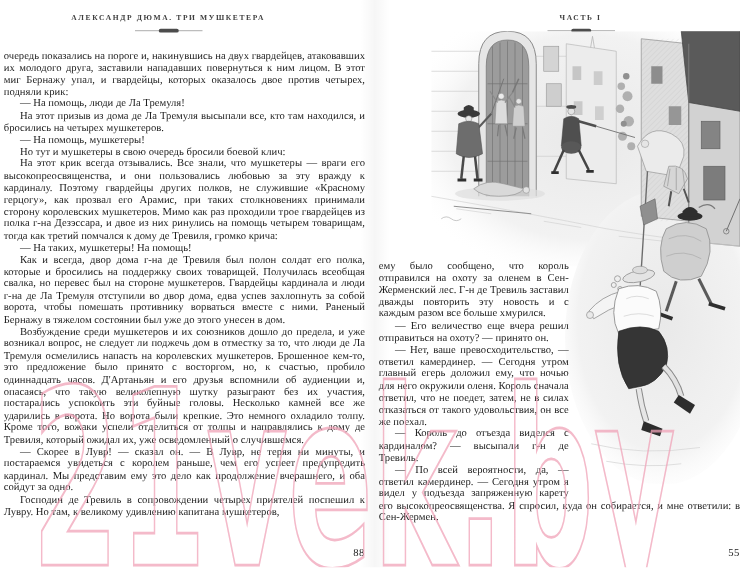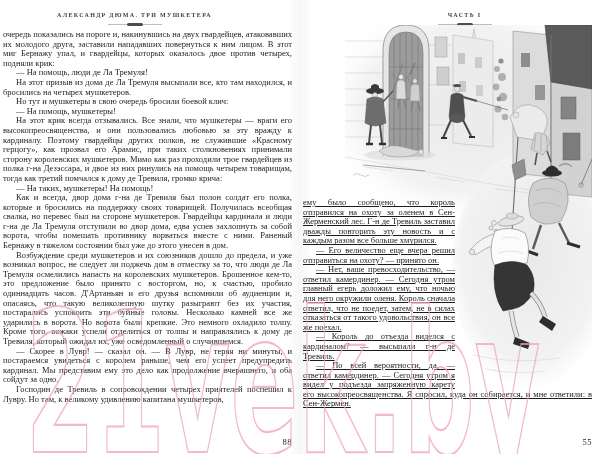--- a/index.html
+++ b/index.html
@@ -18,28 +18,28 @@
   .rh-text{
     font-size:6px;font-weight:bold;letter-spacing:1.3px;color:#3d3d3d;
     font-family:"Liberation Serif","DejaVu Serif",serif;
   }
   .ornament{width:54px;height:3px;margin:2px auto 0;position:relative;}
   .ornament::before{content:"";position:absolute;left:0;right:0;top:1px;height:1px;background:#bdbdbd;}
   .ornament::after{content:"";position:absolute;left:50%;top:0;transform:translateX(-50%);
     width:16px;height:2.5px;background:#4c4c4c;border-radius:2px;}
 
   .text-block{
-    margin-top:4px;
+    margin-top:14px;
     font-size:8.5px;line-height:9.6px;text-align:justify;color:#1c1c1c;
     hyphens:auto;-webkit-hyphens:auto;
   }
   .text-block p.para{margin:0;text-indent:13px;}
   .text-block p.para.no-indent{text-indent:0;}
 
-  .right-text{padding-top:168px;position:relative;text-decoration:underline;}
+  .right-text{padding-top:168px;position:relative;}
   .illu-reserve{float:right;width:137px;height:188px;}
 
   .page-number{
     position:absolute;bottom:7px;left:0;right:0;text-align:right;
     font-size:8.5px;color:#242424;letter-spacing:0.5px;
   }
 
   .illustration{position:absolute;top:25px;left:42px;width:247px;height:362px;}
 
   .gutter{
@@ -58,22 +58,22 @@
 
 <div class="page page-left">
   <div class="running-header">
     <span class="rh-text">АЛЕКСАНДР ДЮМА. ТРИ МУШКЕТЕРА</span>
     <div class="ornament"></div>
   </div>
   <div class="text-block">
       <p class="para no-indent">очередь показались на пороге и, накинувшись на двух гвардейцев, атаковавших их молодого друга, заставили нападавших повернуться к ним лицом. В этот миг Бернажу упал, и гвардейцы, которых оказалось двое против четырех, подняли крик:</p>
       <p class="para">— На помощь, люди де Ла Тремуля!</p>
       <p class="para">На этот призыв из дома де Ла Тремуля высыпали все, кто там находился, и бросились на четырех мушкетеров.</p>
+      <p class="para">— На помощь, мушкетеры!</p>
       <p class="para">Но тут и мушкетеры в свою очередь бросили боевой клич:</p>
-      <p class="para">— На помощь, мушкетеры!</p>
       <p class="para">На этот крик всегда отзывались. Все знали, что мушкетеры — враги его высокопреосвященства, и они пользовались любовью за эту вражду к кардиналу. Поэтому гвардейцы других полков, не служившие «Красному герцогу», как прозвал его Арамис, при таких столкновениях принимали сторону королевских мушкетеров. Мимо как раз проходили трое гвардейцев из полка г-на Дезэссара, и двое из них ринулись на помощь четырем товарищам, тогда как третий помчался к дому де Тревиля, громко крича:</p>
       <p class="para">— На таких, мушкетеры! На помощь!</p>
       <p class="para">Как и всегда, двор дома г-на де Тревиля был полон солдат его полка, которые и бросились на поддержку своих товарищей. Получилась всеобщая свалка, но перевес был на стороне мушкетеров. Гвардейцы кардинала и люди г-на де Ла Тремуля отступили во двор дома, едва успев захлопнуть за собой ворота, чтобы помешать противнику ворваться вместе с ними. Раненый Бернажу в тяжелом состоянии был уже до этого унесен в дом.</p>
       <p class="para">Возбуждение среди мушкетеров и их союзников дошло до предела, и уже возникал вопрос, не следует ли поджечь дом в отместку за то, что люди де Ла Тремуля осмелились напасть на королевских мушкетеров. Брошенное кем-то, это предложение было принято с восторгом, но, к счастью, пробило одиннадцать часов. Д'Артаньян и его друзья вспомнили об аудиенции и, опасаясь, что такую великолепную шутку разыграют без их участия, постарались успокоить эти буйные головы. Несколько камней все же ударились в ворота. Но ворота были крепкие. Это немного охладило толпу. Кроме того, вожаки успели отделиться от толпы и направлялись к дому де Тревиля, который ожидал их, уже осведомленный о случившемся.</p>
       <p class="para">— Скорее в Лувр! — сказал он. — В Лувр, не теряя ни минуты, и постараемся увидеться с королем раньше, чем его успеет предупредить кардинал. Мы представим ему это дело как продолжение вчерашнего, и оба сойдут за одно.</p>
       <p class="para">Господин де Тревиль в сопровождении четырех приятелей поспешил к Лувру. Но там, к великому удивлению капитана мушкетеров,</p>
     </div>
   <div class="page-number">88</div>
 </div>
 

